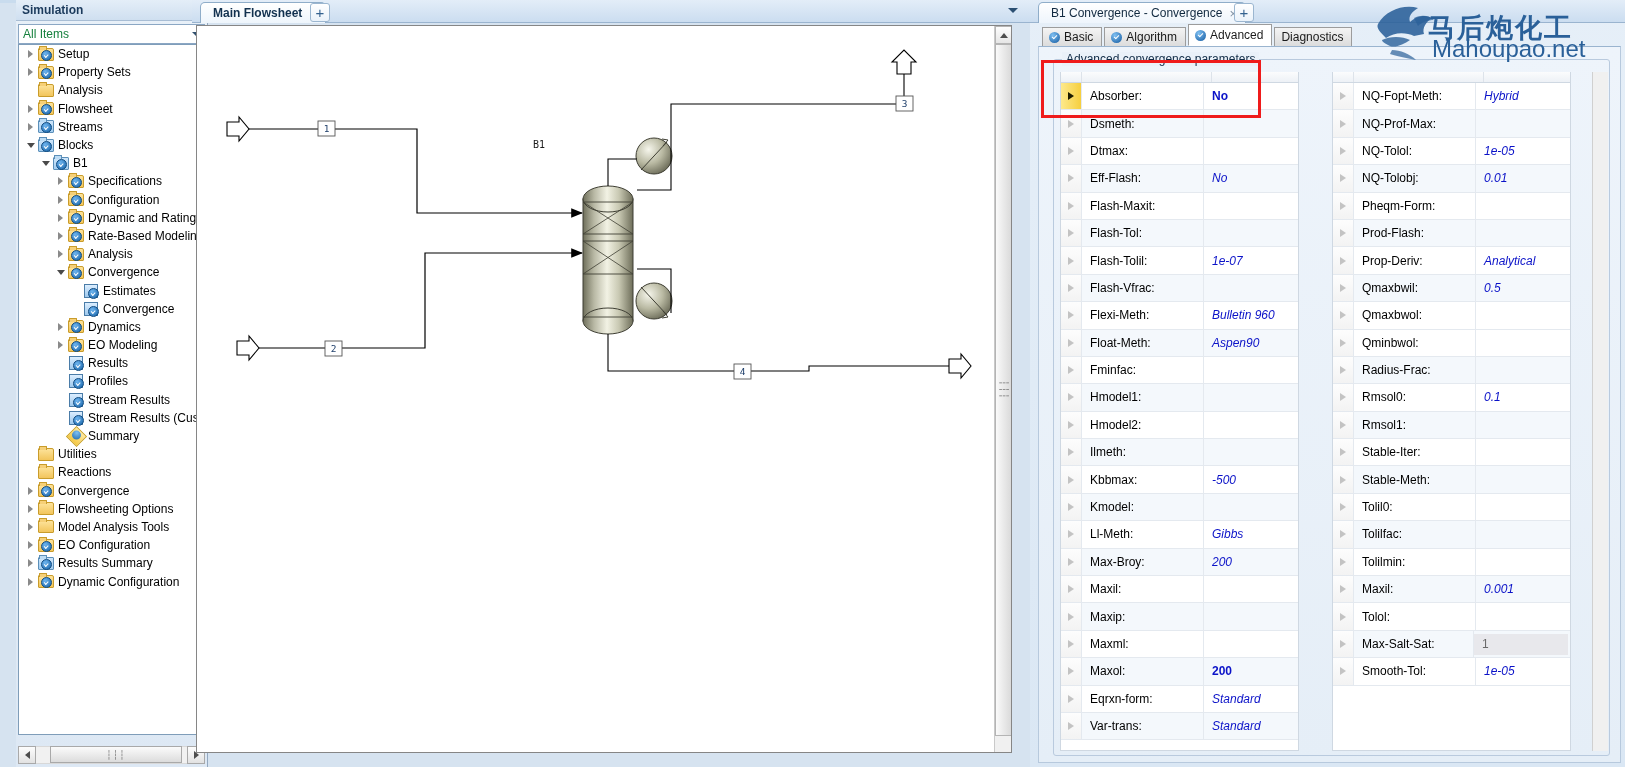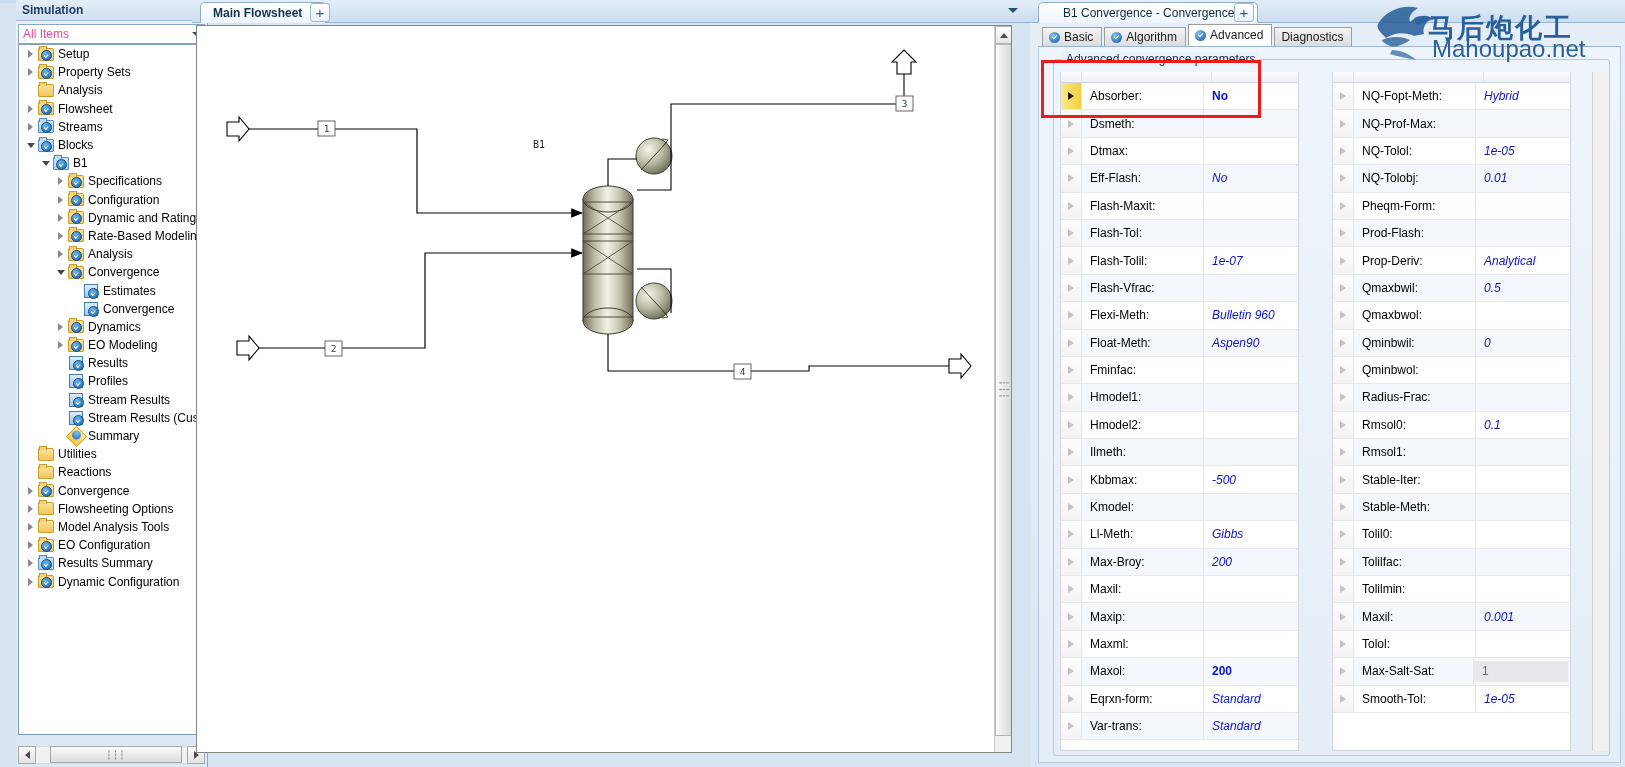--- a/index.html
+++ b/index.html
@@ -38,21 +38,21 @@
     color: #2c5d8f; font-size: 12px; cursor: pointer;
   }
   .nav-combo {
     margin: 3px 2px 2px 2px;
     height: 18px;
     background: #fff;
     border: 1px solid #8ba7c4;
     display: flex; align-items: center;
     padding-left: 4px;
     font-size: 12px;
-    color: #ec4899;
+    color: #15803d;
   }
   .nav-combo .arrow {
     margin-left: auto; margin-right: 4px;
     width: 0; height: 0;
     border-left: 4px solid transparent;
     border-right: 4px solid transparent;
     border-top: 4px solid #31506e;
   }
   .nav-tree {
     position: absolute;
@@ -216,21 +216,21 @@
     position:absolute; left:1030px; top:0; width: 595px; height: 767px;
     background: linear-gradient(to bottom,#e6eff8,#dae7f4);
   }
   .rtabstrip {
     position:absolute; left:0;top:0;right:0;height:22px;
     background: linear-gradient(to bottom,#e3edf8,#cbddf0);
     border-bottom: 1px solid #9ab4cf;
   }
   .rtab {
     position:absolute; left: 8px; top:2px; height:20px;
-    padding: 0 8px 0 24px; display:flex;align-items:center;
+    padding: 0 8px 0 12px; display:flex;align-items:center;
     background: linear-gradient(to bottom,#ffffff,#eef5fc);
     border:1px solid #8fadc9;border-bottom:none;border-radius:5px 5px 0 0;
     font-size:12px;color:#10283f;
   }
   .rtab .x { margin-left:7px;color:#8292a3;font-size:13px;}
   .rtab-plus {
     position:absolute; left: 204px; top: 3px;
     width:18px;height:17px;display:flex;align-items:center;justify-content:center;
     background: linear-gradient(to bottom,#ffffff,#eaf2fa);
     border:1px solid #9bb6d0;border-radius:3px;font-size:15px;color:#33618f;line-height:1;
@@ -1096,27 +1096,20 @@
                   <div class="c-name">Qmaxbwil:</div>
                   <div class="c-val">0.5</div>
                 </div>
                 <div class="prow">
                   <div class="c-sel">
                     <span class="sel-tri"></span>
                   </div>
                   <div class="c-name">Qmaxbwol:</div>
                   <div class="c-val"></div>
                 </div>
-                <div class="prow alt">
-                  <div class="c-sel">
-                    <span class="sel-tri"></span>
-                  </div>
-                  <div class="c-name">Qminbwil:</div>
-                  <div class="c-val">0</div>
-                </div>
                 <div class="prow">
                   <div class="c-sel">
                     <span class="sel-tri"></span>
                   </div>
                   <div class="c-name">Qminbwol:</div>
                   <div class="c-val"></div>
                 </div>
                 <div class="prow alt">
                   <div class="c-sel">
                     <span class="sel-tri"></span>

